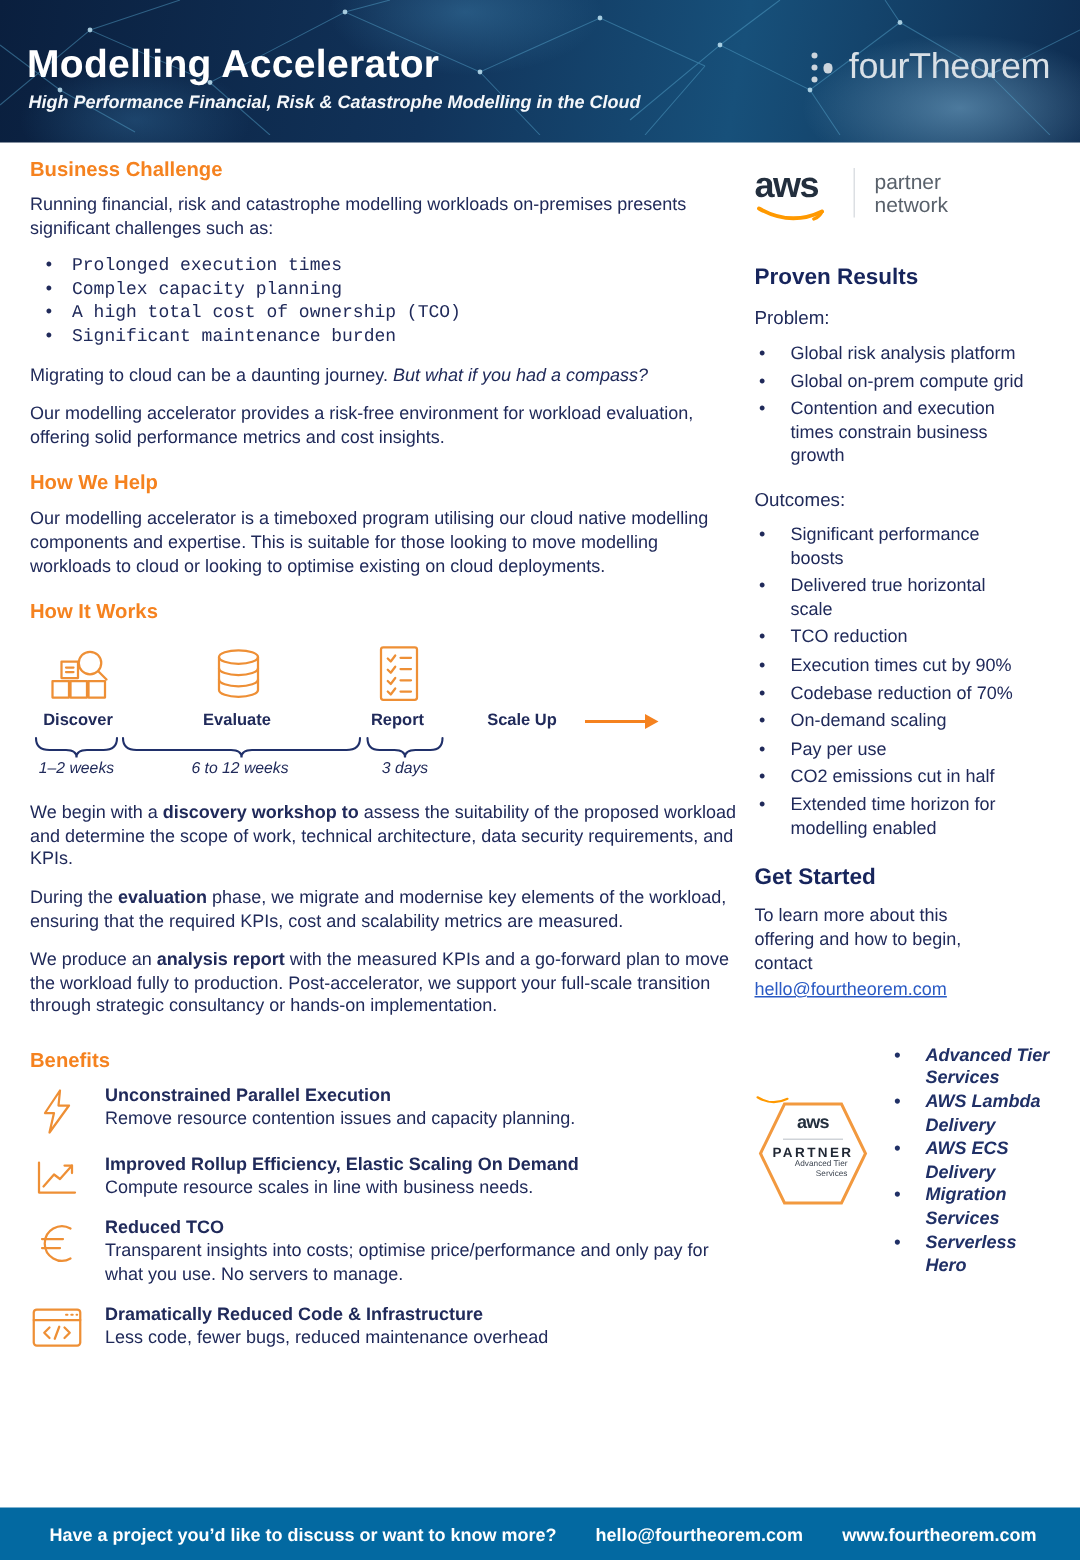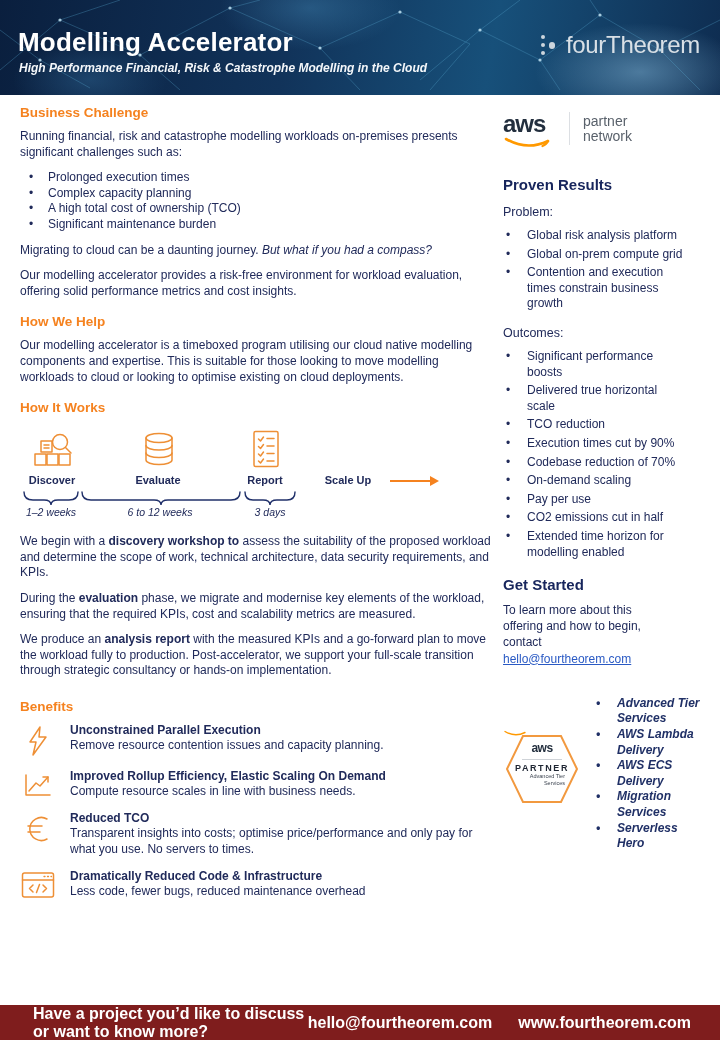--- a/index.html
+++ b/index.html
@@ -27,21 +27,21 @@
   .ft-dots .d1{ left:0; top:2px;  width:4px; height:4px; }
   .ft-dots .d2{ left:0; top:10px; width:4px; height:4px; }
   .ft-dots .d3{ left:0; top:18px; width:4px; height:4px; }
   .ft-dots .d4{ left:8px; top:9px; width:6.5px; height:6.5px; }
   .ft-name { font-size:24px; color:#d9e0e6; font-weight:400; letter-spacing:-0.3px; }
   
   .main { position:absolute; left:20px; top:90px; width:474px; }
   h2.sec { color:#f5821f; font-size:13.5px; font-weight:bold; margin:15px 0 9px; }
   .main p { font-size:12px; line-height:1.3; margin-bottom:10px; }
   .main ul.plain { list-style:none; margin:0 0 10px; }
-  .main ul.plain li { position:relative; padding-left:28px; font-size:12px; line-height:1.3; }
+  .main ul.plain li { position:relative; padding-left:28px; font-size:12px; line-height:1.3;font-family:Liberation Mono, monospace; }
   .main ul.plain li::before { content:"•"; position:absolute; left:9px; top:0; }
   .it { font-style:italic; }
   .bd { font-weight:bold; }
   
   .diagram { position:relative; height:102px; margin:4px 0 8px; }
   .stage-icon { position:absolute; top:6px; width:42px; height:38px; }
   .stage-label { position:absolute; top:50px; width:70px; text-align:center; font-size:11px; font-weight:bold; }
   .brace { position:absolute; top:66px; }
   .duration { position:absolute; top:82px; font-size:10.5px; font-style:italic; text-align:center; }
   .arrow-icon { position:absolute; top:50px; }
@@ -70,22 +70,22 @@
   .hex-aws { font-size:12px; font-weight:bold; color:#232f3e; letter-spacing:-0.5px; line-height:1; }
   .hex-line { width:40px; border-top:1px solid #cfd3d8; margin:5px 0 3px; }
   .hex-partner { font-size:9px; font-weight:bold; letter-spacing:1.6px; color:#1f2633; }
   .hex-tier { font-size:5.5px; color:#3c4450; text-align:right; width:46px; line-height:1.3; }
   .tierlist { list-style:none; }
   .tierlist li { position:relative; padding-left:16px; font-size:10px; font-style:italic; font-weight:bold; color:#203066; line-height:1.48; }
   .tierlist li::before { content:"•"; position:absolute; left:2px; top:0; }
   .sidebar ul.tierlist li { width:auto; margin:0; }
   
   .footer {
-    position:absolute; left:0; bottom:0; width:720px; height:35px; background:#7f1d1d;
-    display:flex; align-items:center; color:#ffffff; font-size:16px; font-weight:bold;
+    position:absolute; left:0; bottom:0; width:720px; height:35px; background:#0369a1;
+    display:flex; align-items:center; color:#ffffff; font-size:12px; font-weight:bold;
   }
   .footer .q { margin-left:33px; }
   .footer .links { margin-left:auto; margin-right:29px; display:flex; gap:26px; }
   .footer a { color:#ffffff; text-decoration:none; }
   svg.oicon { stroke:#ee8f35; fill:none; stroke-width:1.5; stroke-linecap:round; stroke-linejoin:round; }
   svg.brsvg { stroke:#20306a; fill:none; stroke-width:1.4; stroke-linecap:round; }
 </style>
 </head>
 <body>
 
@@ -222,21 +222,21 @@
 
     <div class="benefit">
       <span class="b-ico">
         <svg class="oicon" width="26" height="32" viewBox="0 0 26 32">
             <path d="M22 6 A11.5 11.5 0 1 0 22 26"></path>
             <path d="M3 13 H17 M3 19 H15"></path>
           </svg>
       </span>
       <div>
         <div class="b-title">Reduced TCO</div>
-        <div class="b-desc">Transparent insights into costs; optimise price/performance and only pay for what you use. No servers to times.</div>
+        <div class="b-desc">Transparent insights into costs; optimise price/performance and only pay for what you use. No servers to manage.</div>
       </div>
     </div>
 
     <div class="benefit">
       <span class="b-ico">
         <svg class="oicon" width="34" height="28" viewBox="0 0 34 28">
             <rect x="1.5" y="2" width="31" height="24" rx="2"></rect>
             <path d="M1.5 9 H32.5"></path>
             <path d="M23 5.5 h1 M26.5 5.5 h1 M30 5.5 h0.5" stroke-width="1.3"></path>
             <path d="M12 14 L8.5 17.5 L12 21 M22 14 L25.5 17.5 L22 21 M18.5 13.5 L15.5 21.5"></path>

